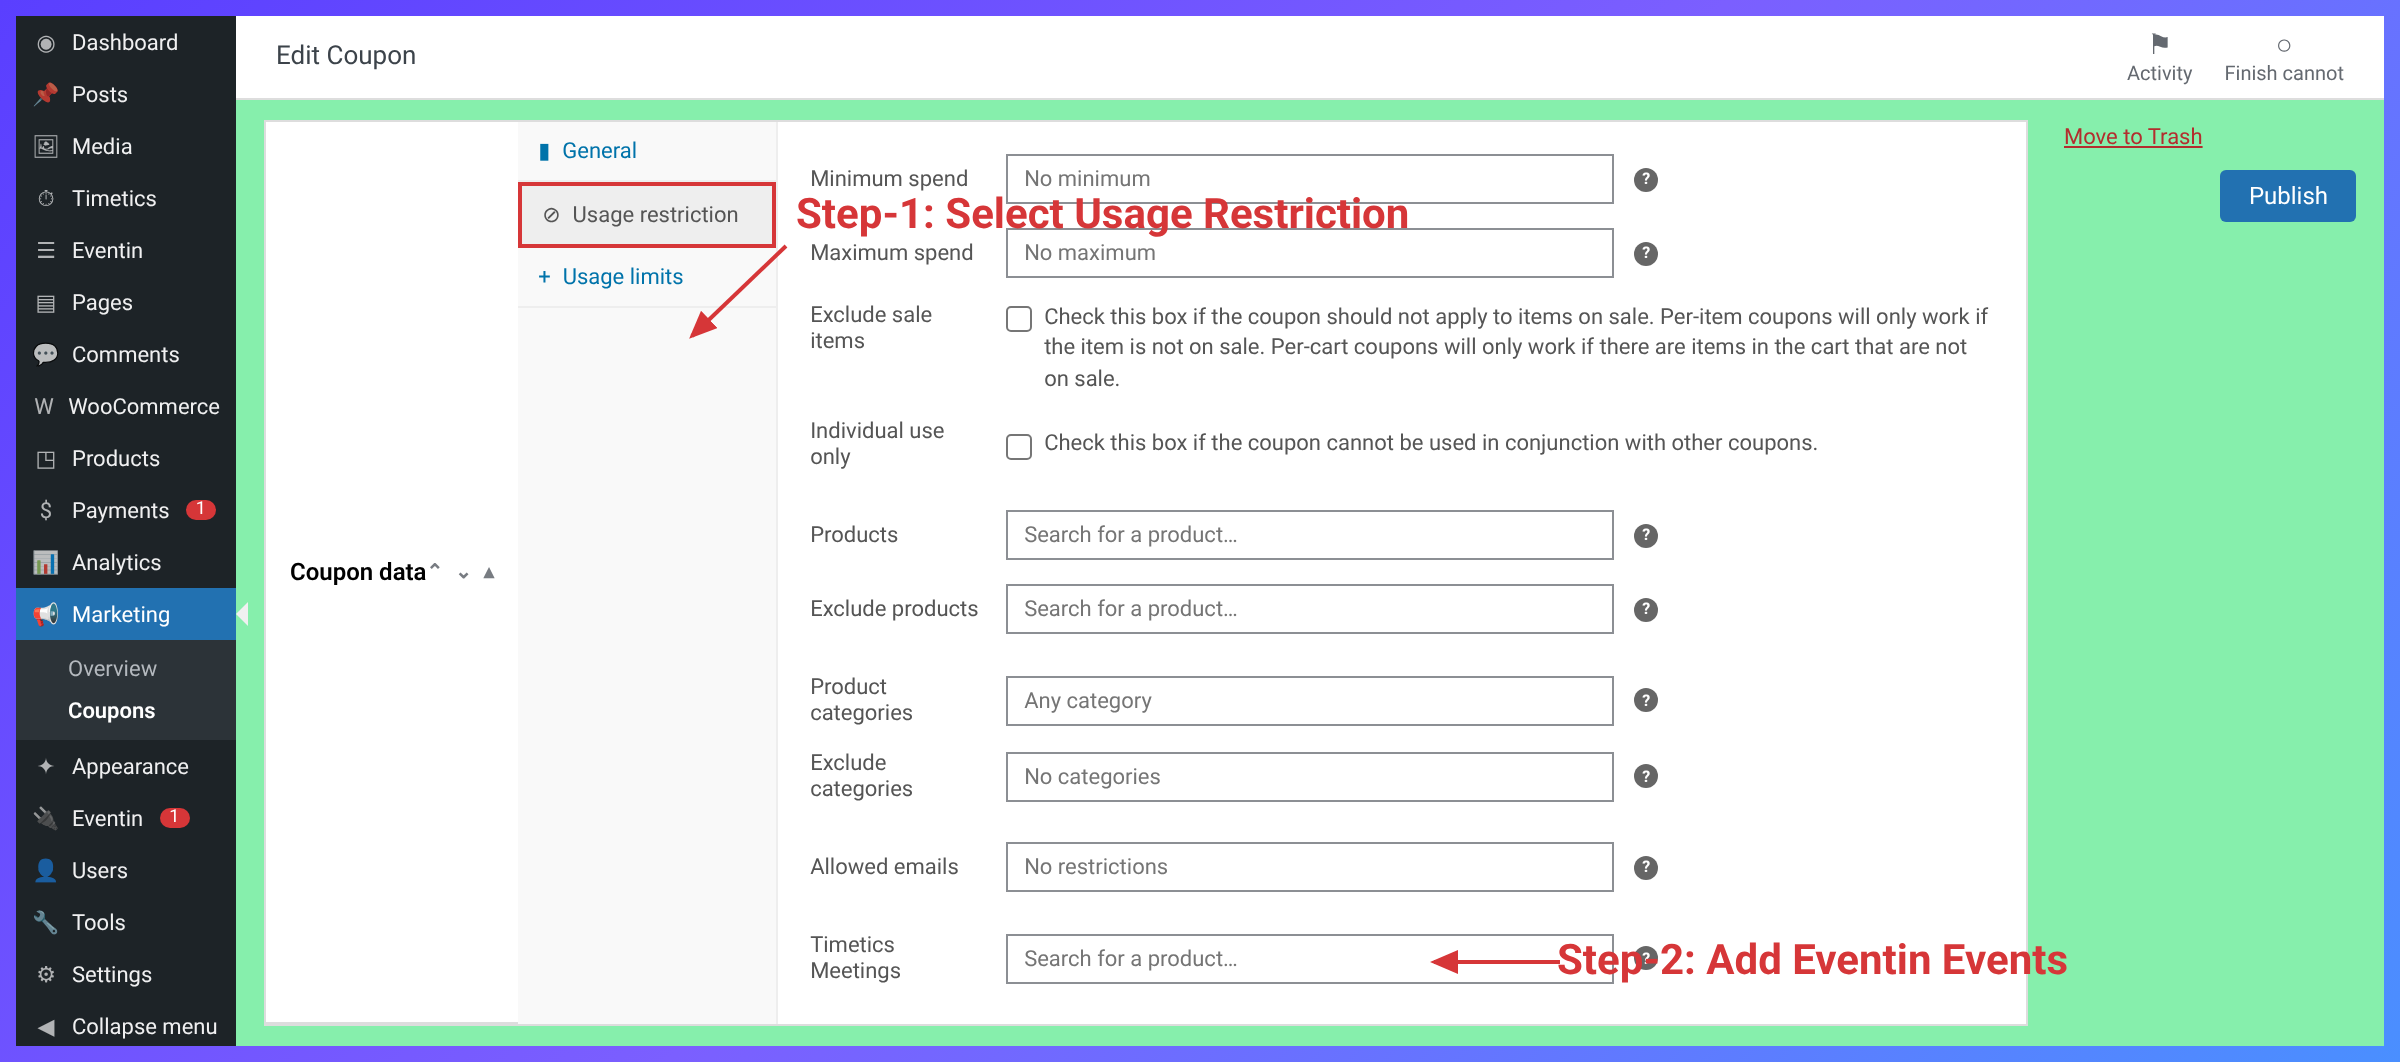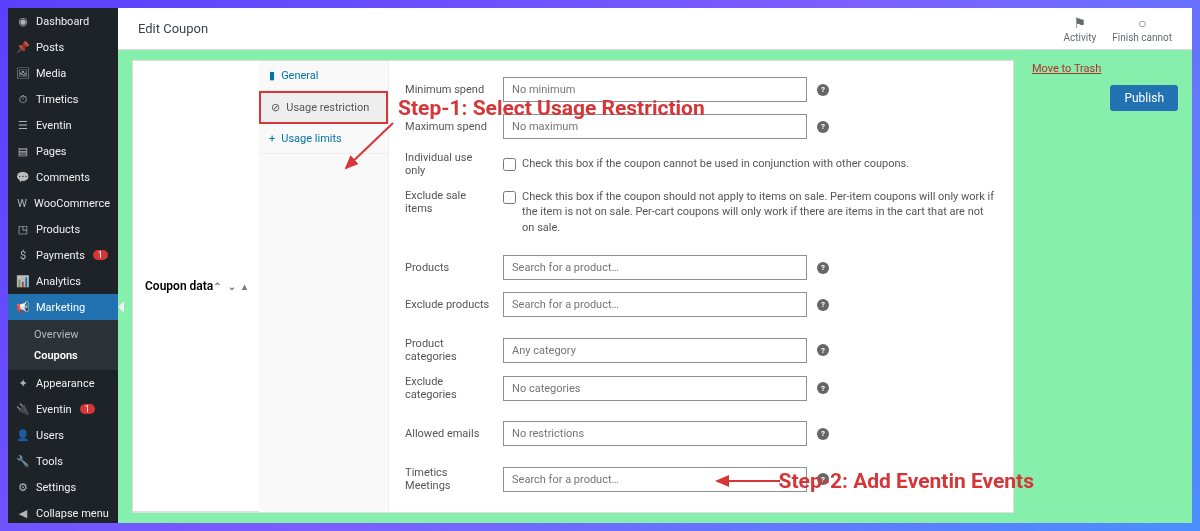--- a/index.html
+++ b/index.html
@@ -187,32 +187,32 @@
             <div class="field-row">
               <span class="field-label">Minimum spend</span>
               <input class="field-input" placeholder="No minimum" style="">
               <span class="field-help">?</span>
             </div>
             <div class="field-row">
               <span class="field-label">Maximum spend</span>
               <input class="field-input" placeholder="No maximum" style="">
               <span class="field-help">?</span>
             </div>
-            <div class="field-row">
-              <span class="field-label">Individual use only</span>
-              <div class="field-checkbox">
-                  <input type="checkbox" style="">
-                  <span>Check this box if the coupon cannot be used in conjunction with other coupons.</span>
-                </div>
-            </div>
             <div class="field-row" style="align-items:flex-start;">
               <span class="field-label">Exclude sale items</span>
               <div class="field-checkbox" style="align-items:flex-start;">
                   <input type="checkbox" style="margin-top: 2px;">
                   <span>Check this box if the coupon should not apply to items on sale. Per-item coupons will only work if the item is not on sale. Per-cart coupons will only work if there are items in the cart that are not on sale.</span>
+                </div>
+            </div>
+            <div class="field-row">
+              <span class="field-label">Individual use only</span>
+              <div class="field-checkbox">
+                  <input type="checkbox" style="">
+                  <span>Check this box if the coupon cannot be used in conjunction with other coupons.</span>
                 </div>
             </div>
             <div style="height:8px;"></div>
             <div class="field-row">
               <span class="field-label">Products</span>
               <input class="field-input" placeholder="Search for a product…" style="">
               <span class="field-help">?</span>
             </div>
             <div class="field-row">
               <span class="field-label">Exclude products</span>

